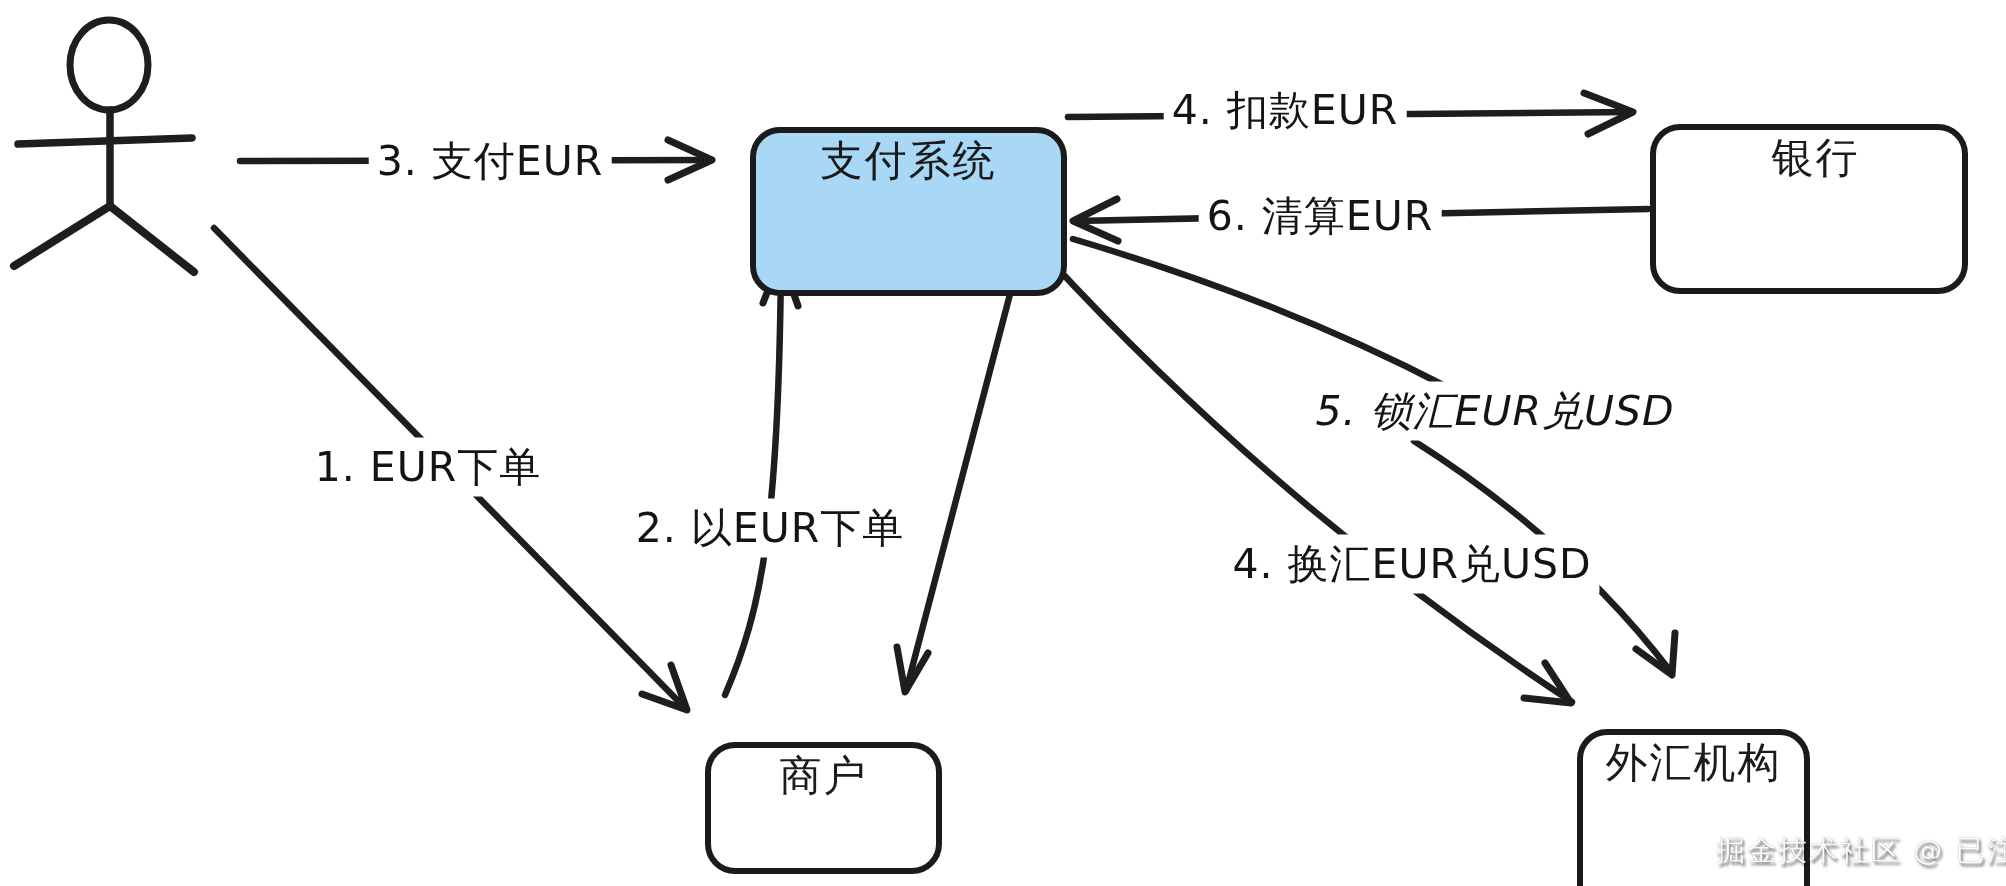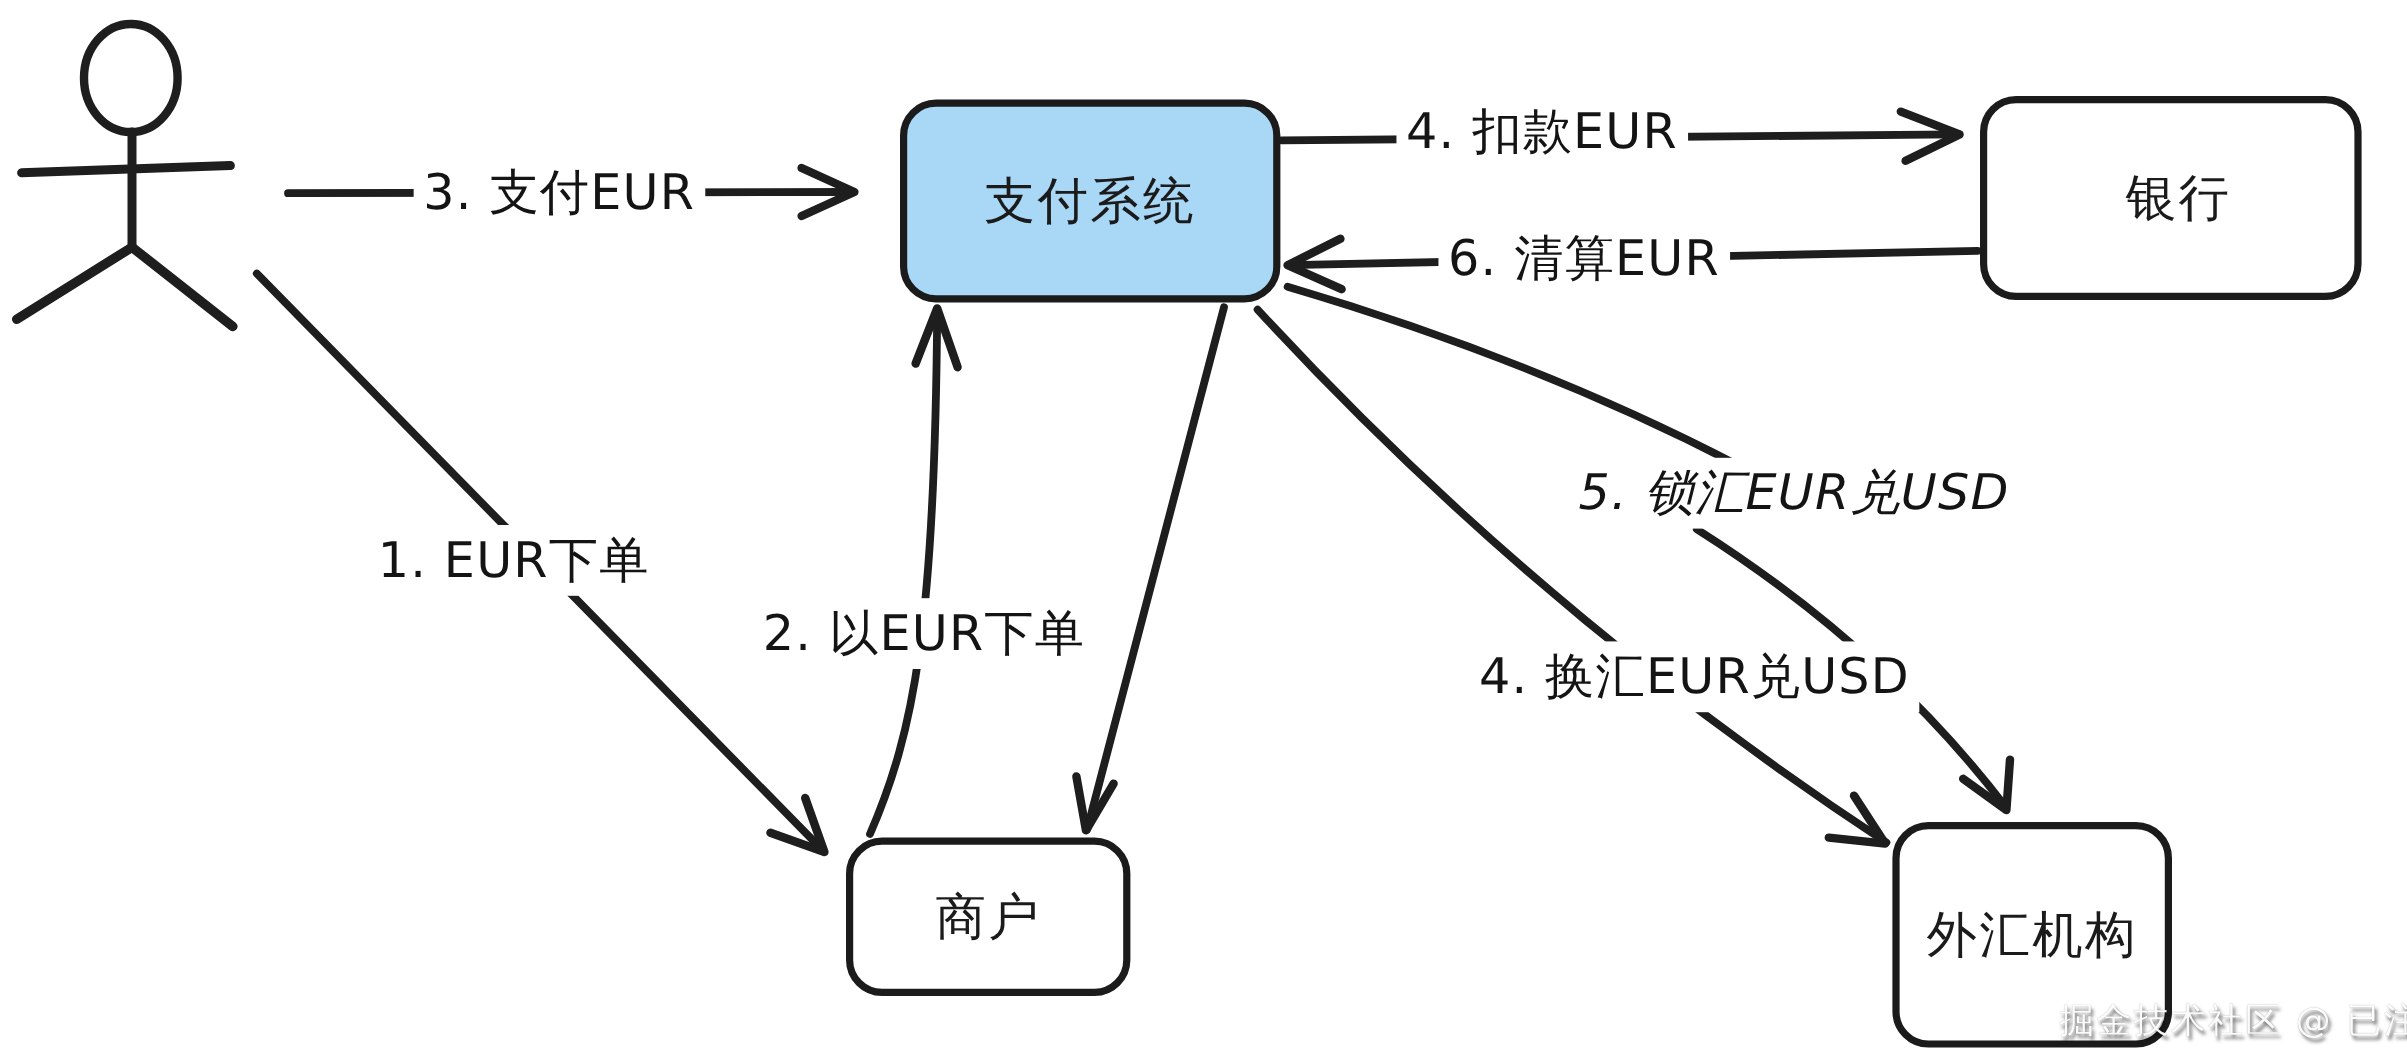--- a/index.html
+++ b/index.html
@@ -22,47 +22,47 @@
     left: 0; top: 0;
     z-index: 1;
   }
   .node {
     position: absolute;
     box-sizing: border-box;
     border: 6px solid #1b1b1b;
     border-radius: 30px;
     background: #ffffff;
     display: flex;
-    align-items: center;
     justify-content: center;
     font-size: 42px;
     letter-spacing: 2px;
     color: #1b1b1b;
     z-index: 2;
+    margin-top: 44px;
   }
   .node--accent { background: #a9d8f7; }
   #node-payment  { left: 750px;  top: 83px;  width: 317px; height: 169px; }
   #node-bank     { left: 1650px; top: 80px;  width: 318px; height: 170px; padding-left: 13px; }
   #node-merchant { left: 705px;  top: 698px; width: 237px; height: 132px; }
   #node-fx       { left: 1577px; top: 685px; width: 233px; height: 188px; }
 
   .edge-label {
     position: absolute;
     transform: translate(-50%, -50%);
     background: #ffffff;
     padding: 2px 8px;
     font-size: 41px;
     white-space: nowrap;
     color: #141414;
     z-index: 2;
     letter-spacing: 1px;
   }
   #edge-label-1 { left: 428px;  top: 467px; }
   #edge-label-2 { left: 770px;  top: 528px; }
-  #edge-label-3 { left: 466px;  top: 161px; text-align: center; }
+  #edge-label-3 { left: 490px;  top: 161px; text-align: center; }
   #edge-label-4 { left: 1285px; top: 110px; }
   #edge-label-5 { left: 1495px; top: 411px; font-style: italic; }
   #edge-label-6 { left: 1320px; top: 216px; }
   #edge-label-7 { left: 1412px; top: 564px; }
   #edge-label-8 { left: 1013px; top: 374px; }
 
   #watermark {
     position: absolute;
     left: 1716px;
     top: 831px;

